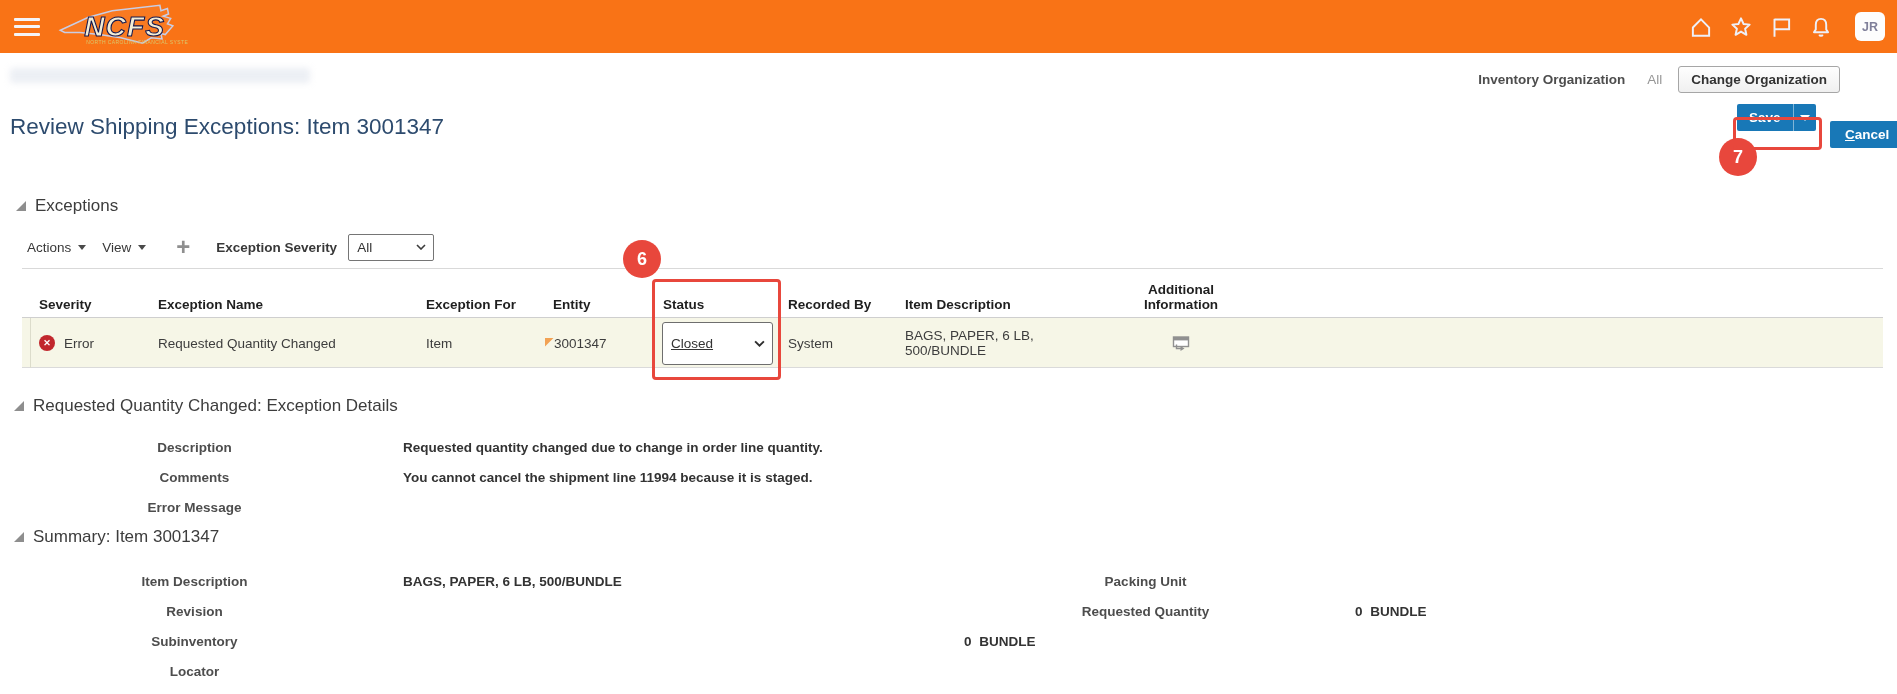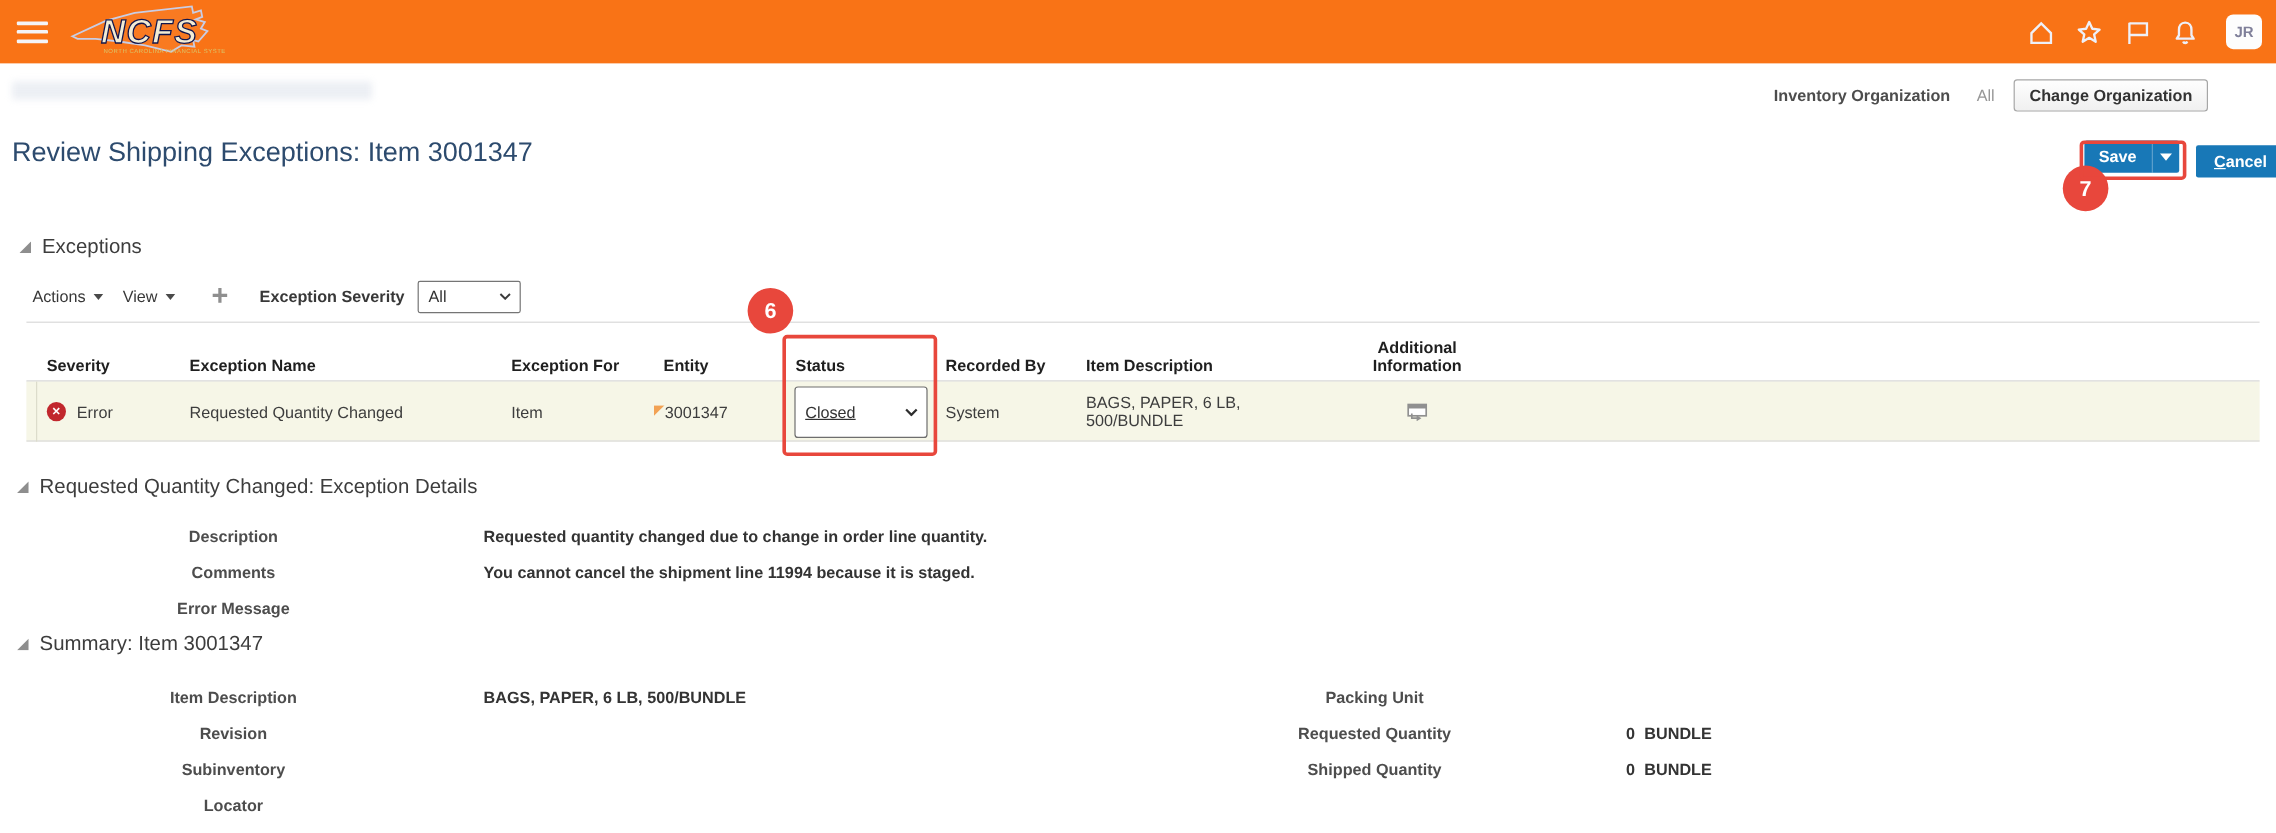--- a/index.html
+++ b/index.html
@@ -23,21 +23,21 @@
   .context-right { position:absolute; right:57px; top:13px; display:flex; align-items:center; }
   .ctx-label { font-weight:bold; color:#4d4d4d; }
   .ctx-value { color:#979797; margin-left:22px; }
   .btn-light { margin-left:16px; height:27px; padding:0 12px; background:linear-gradient(#fefefe,#f0f0f0);
                border:1px solid #a6a6a6; border-radius:3px; font-weight:bold; color:#333; font-size:13.5px;
                font-family:"Liberation Sans",sans-serif; cursor:pointer; }
   
   .page-title { position:absolute; left:10px; top:114px; font-size:22.5px; color:#2d4b6e; font-weight:400; }
   .btn-blue { background:#1878b7; color:#fff; font-weight:bold; font-size:13.5px; border:none; border-radius:2px;
               height:27px; cursor:pointer; font-family:"Liberation Sans",sans-serif; }
-  .save-split { position:absolute; left:1737px; top:117px; display:flex; height:27px; z-index:3; }
+  .save-split { position:absolute; left:1737px; top:104px; display:flex; height:27px; z-index:3; }
   .save-main { padding:0 12px; display:flex; align-items:center; border-radius:2px 0 0 2px; }
   .save-arrow { width:23px; display:flex; align-items:center; justify-content:center; border-left:1px solid rgba(255,255,255,0.45); border-radius:0 2px 2px 0; }
   .caret-down-white { width:0; height:0; border-left:5px solid transparent; border-right:5px solid transparent; border-top:6px solid #fff; }
   .cancel-btn { position:absolute; left:1830px; top:121px; padding:0 15px; border-radius:2px; }
   
   .anno-box { position:absolute; border:3px solid #e8473c; border-radius:4px; z-index:5; pointer-events:none; }
   .anno-circle { position:absolute; width:38px; height:38px; background:#e8473c; border-radius:50%; z-index:4;
                  display:flex; align-items:center; justify-content:center; color:#fff; font-weight:bold; font-size:18px; pointer-events:none; }
   
   .sec-header { position:absolute; display:flex; align-items:center; gap:9px; }
@@ -269,18 +269,17 @@
   <div class="summary-right">
     <div class="field-row">
       <span class="f-label">Packing Unit</span>
       <span class="f-value"></span>
     </div>
     <div class="field-row">
       <span class="f-label">Requested Quantity</span>
       <span class="f-value qty">0 BUNDLE</span>
     </div>
     <div class="field-row">
-      <span class="f-label">Shipped Quantity</span>
       <span class="f-value qty">0 BUNDLE</span>
     </div>
   </div>
 
 </div>
 
 </body></html>

